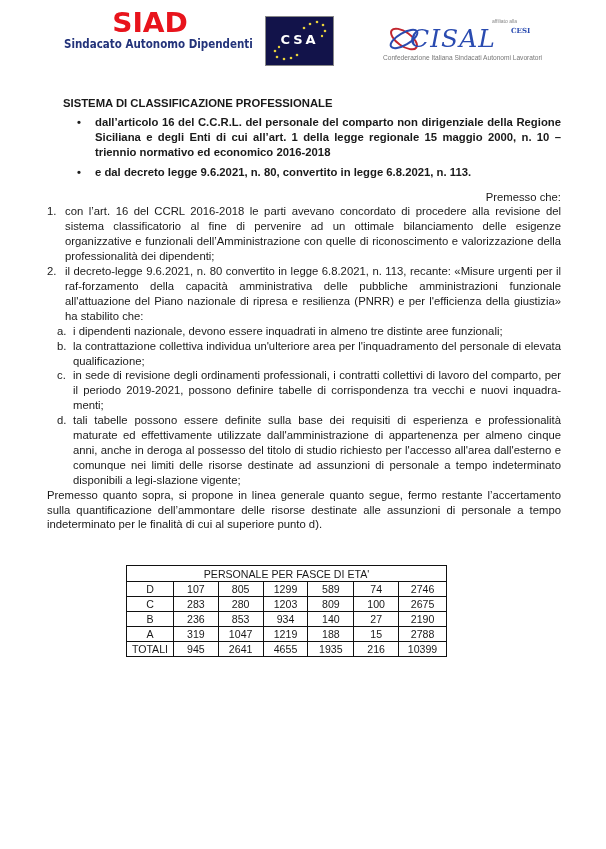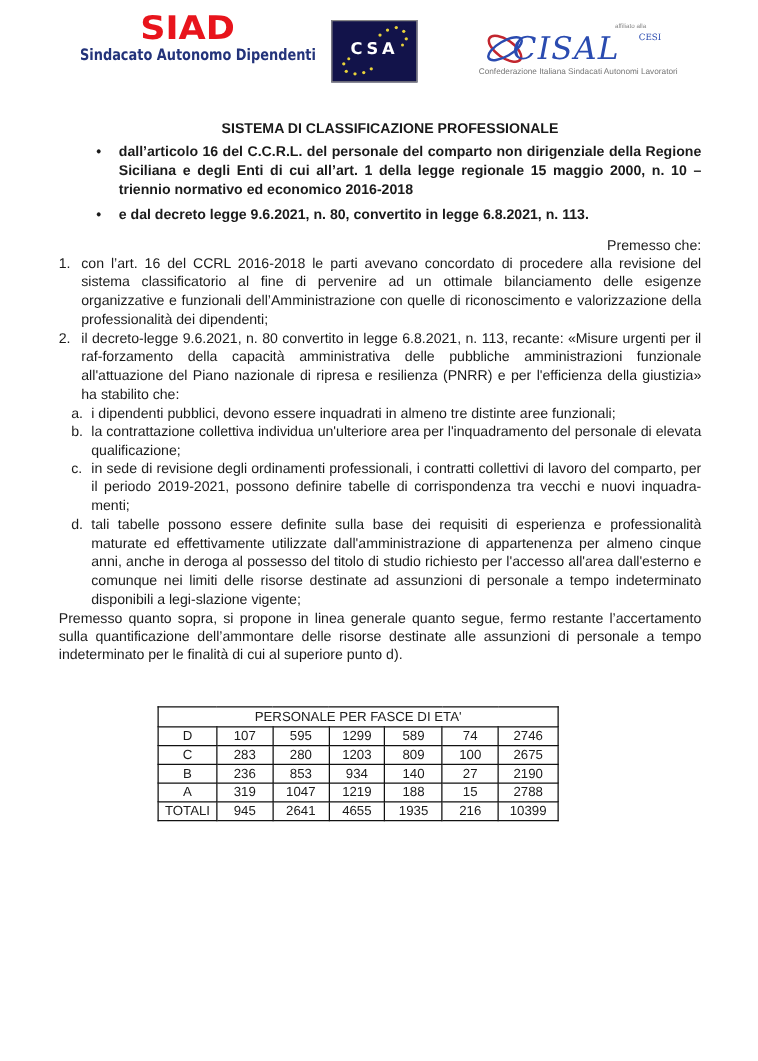--- a/index.html
+++ b/index.html
@@ -28,28 +28,28 @@
     color: #ffffff; font-weight: bold; font-size: 13px; letter-spacing: 3px;
     font-family: "DejaVu Sans", sans-serif;
   }
   .csa svg { position: absolute; left: 0; top: 0; }
   .cisal { position: absolute; left: 380px; top: 10px; width: 175px; height: 60px; }
   .cisal-word {
     position: absolute; left: 30px; top: 14px; font-family: "DejaVu Serif", serif;
     font-style: italic; color: #2a4bb0; font-size: 25px; letter-spacing: 1px; text-align: right;
   }
   .cisal-affil { position: absolute; left: 112px; top: 8px; font-size: 5px; color: #888; }
-  .cisal-cesi { position: absolute; left: 131px; top: 16px; font-size: 7px; color: #2a4bb0; font-family: "DejaVu Serif", serif; }
+  .cisal-cesi { position: absolute; left: 131px; top: 16px; font-size: 7px; color: #2a4bb0; font-family: "DejaVu Serif", serif; font-weight: bold; }
   .cisal-conf {
     position: absolute; left: 3px; top: 44px; font-size: 6.6px; color: #777; white-space: nowrap;
   }
   .cisal svg { position: absolute; left: 6px; top: 12px; }
 
   .doc { position: absolute; left: 47px; top: 96px; width: 514px; font-size: 11.3px; line-height: 14.9px; }
-  .center-bold { text-align: center; font-weight: bold; }
+  .center-bold { font-weight: bold; }
   .title { margin-left: 16px; margin-bottom: 4px; }
   .subtitle { margin-left: 16px; margin-bottom: 5px; }
   ul.bullets { list-style: none; margin: 0; padding: 0; font-weight: bold; }
   ul.bullets li { position: relative; padding-left: 48px; text-align: justify; margin-bottom: 5px; }
   ul.bullets li .bullet { position: absolute; left: 30px; top: 0; }
   .premesso { margin-top: 10px; text-align: right; }
   ol.nums { list-style: none; margin: 0; padding: 0; }
   ol.nums > li { position: relative; padding-left: 18px; text-align: justify; }
   ol.nums > li > .num { position: absolute; left: 0; top: 0; }
   ol.letters { list-style: none; margin: 0; padding: 0; }
@@ -130,21 +130,21 @@
       <span>con l’art. 16 del CCRL 2016-2018 le parti avevano concordato di procedere alla revisione del sistema classificatorio al fine di pervenire ad un ottimale bilanciamento delle esigenze organizzative e funzionali dell’Amministrazione con quelle di riconoscimento e valorizzazione della professionalità dei dipendenti;</span>
     </li>
     <li>
       <span class="num">2.</span>
       <span>il decreto-legge 9.6.2021, n. 80 convertito in legge 6.8.2021,  n.  113, recante: «Misure urgenti per il raf-forzamento della capacità amministrativa delle pubbliche amministrazioni funzionale all'attuazione del Piano nazionale di ripresa e resilienza (PNRR) e per l'efficienza della giustizia» ha stabilito che:</span>
     </li>
   </ol>
   <ol class="letters">
     <li>
       <span class="let">a.</span>
-      <span>i dipendenti pubblici, devono essere inquadrati  in  almeno  tre  distinte aree funzionali;</span>
+      <span>i dipendenti nazionale, devono essere inquadrati  in  almeno  tre  distinte aree funzionali;</span>
     </li>
     <li>
       <span class="let">b.</span>
       <span>la contrattazione collettiva individua un'ulteriore area per l'inquadramento del personale di elevata qualificazione;</span>
     </li>
     <li>
       <span class="let">c.</span>
       <span>in  sede  di   revisione   degli   ordinamenti professionali, i contratti collettivi di lavoro del comparto, per il periodo 2019-2021, possono definire tabelle  di  corrispondenza tra vecchi e nuovi inquadra-menti;</span>
     </li>
     <li>
@@ -166,21 +166,21 @@
       <col style="width:45px">
       <col style="width:48px">
   </colgroup>
   <tbody>
       <tr>
     <td colspan="7" class="caption-cell">PERSONALE PER FASCE DI ETA'</td>
   </tr>
   <tr>
     <td>D</td>
     <td>107</td>
-    <td>595</td>
+    <td>805</td>
     <td>1299</td>
     <td>589</td>
     <td>74</td>
     <td>2746</td>
   </tr>
   <tr>
     <td>C</td>
     <td>283</td>
     <td>280</td>
     <td>1203</td>

